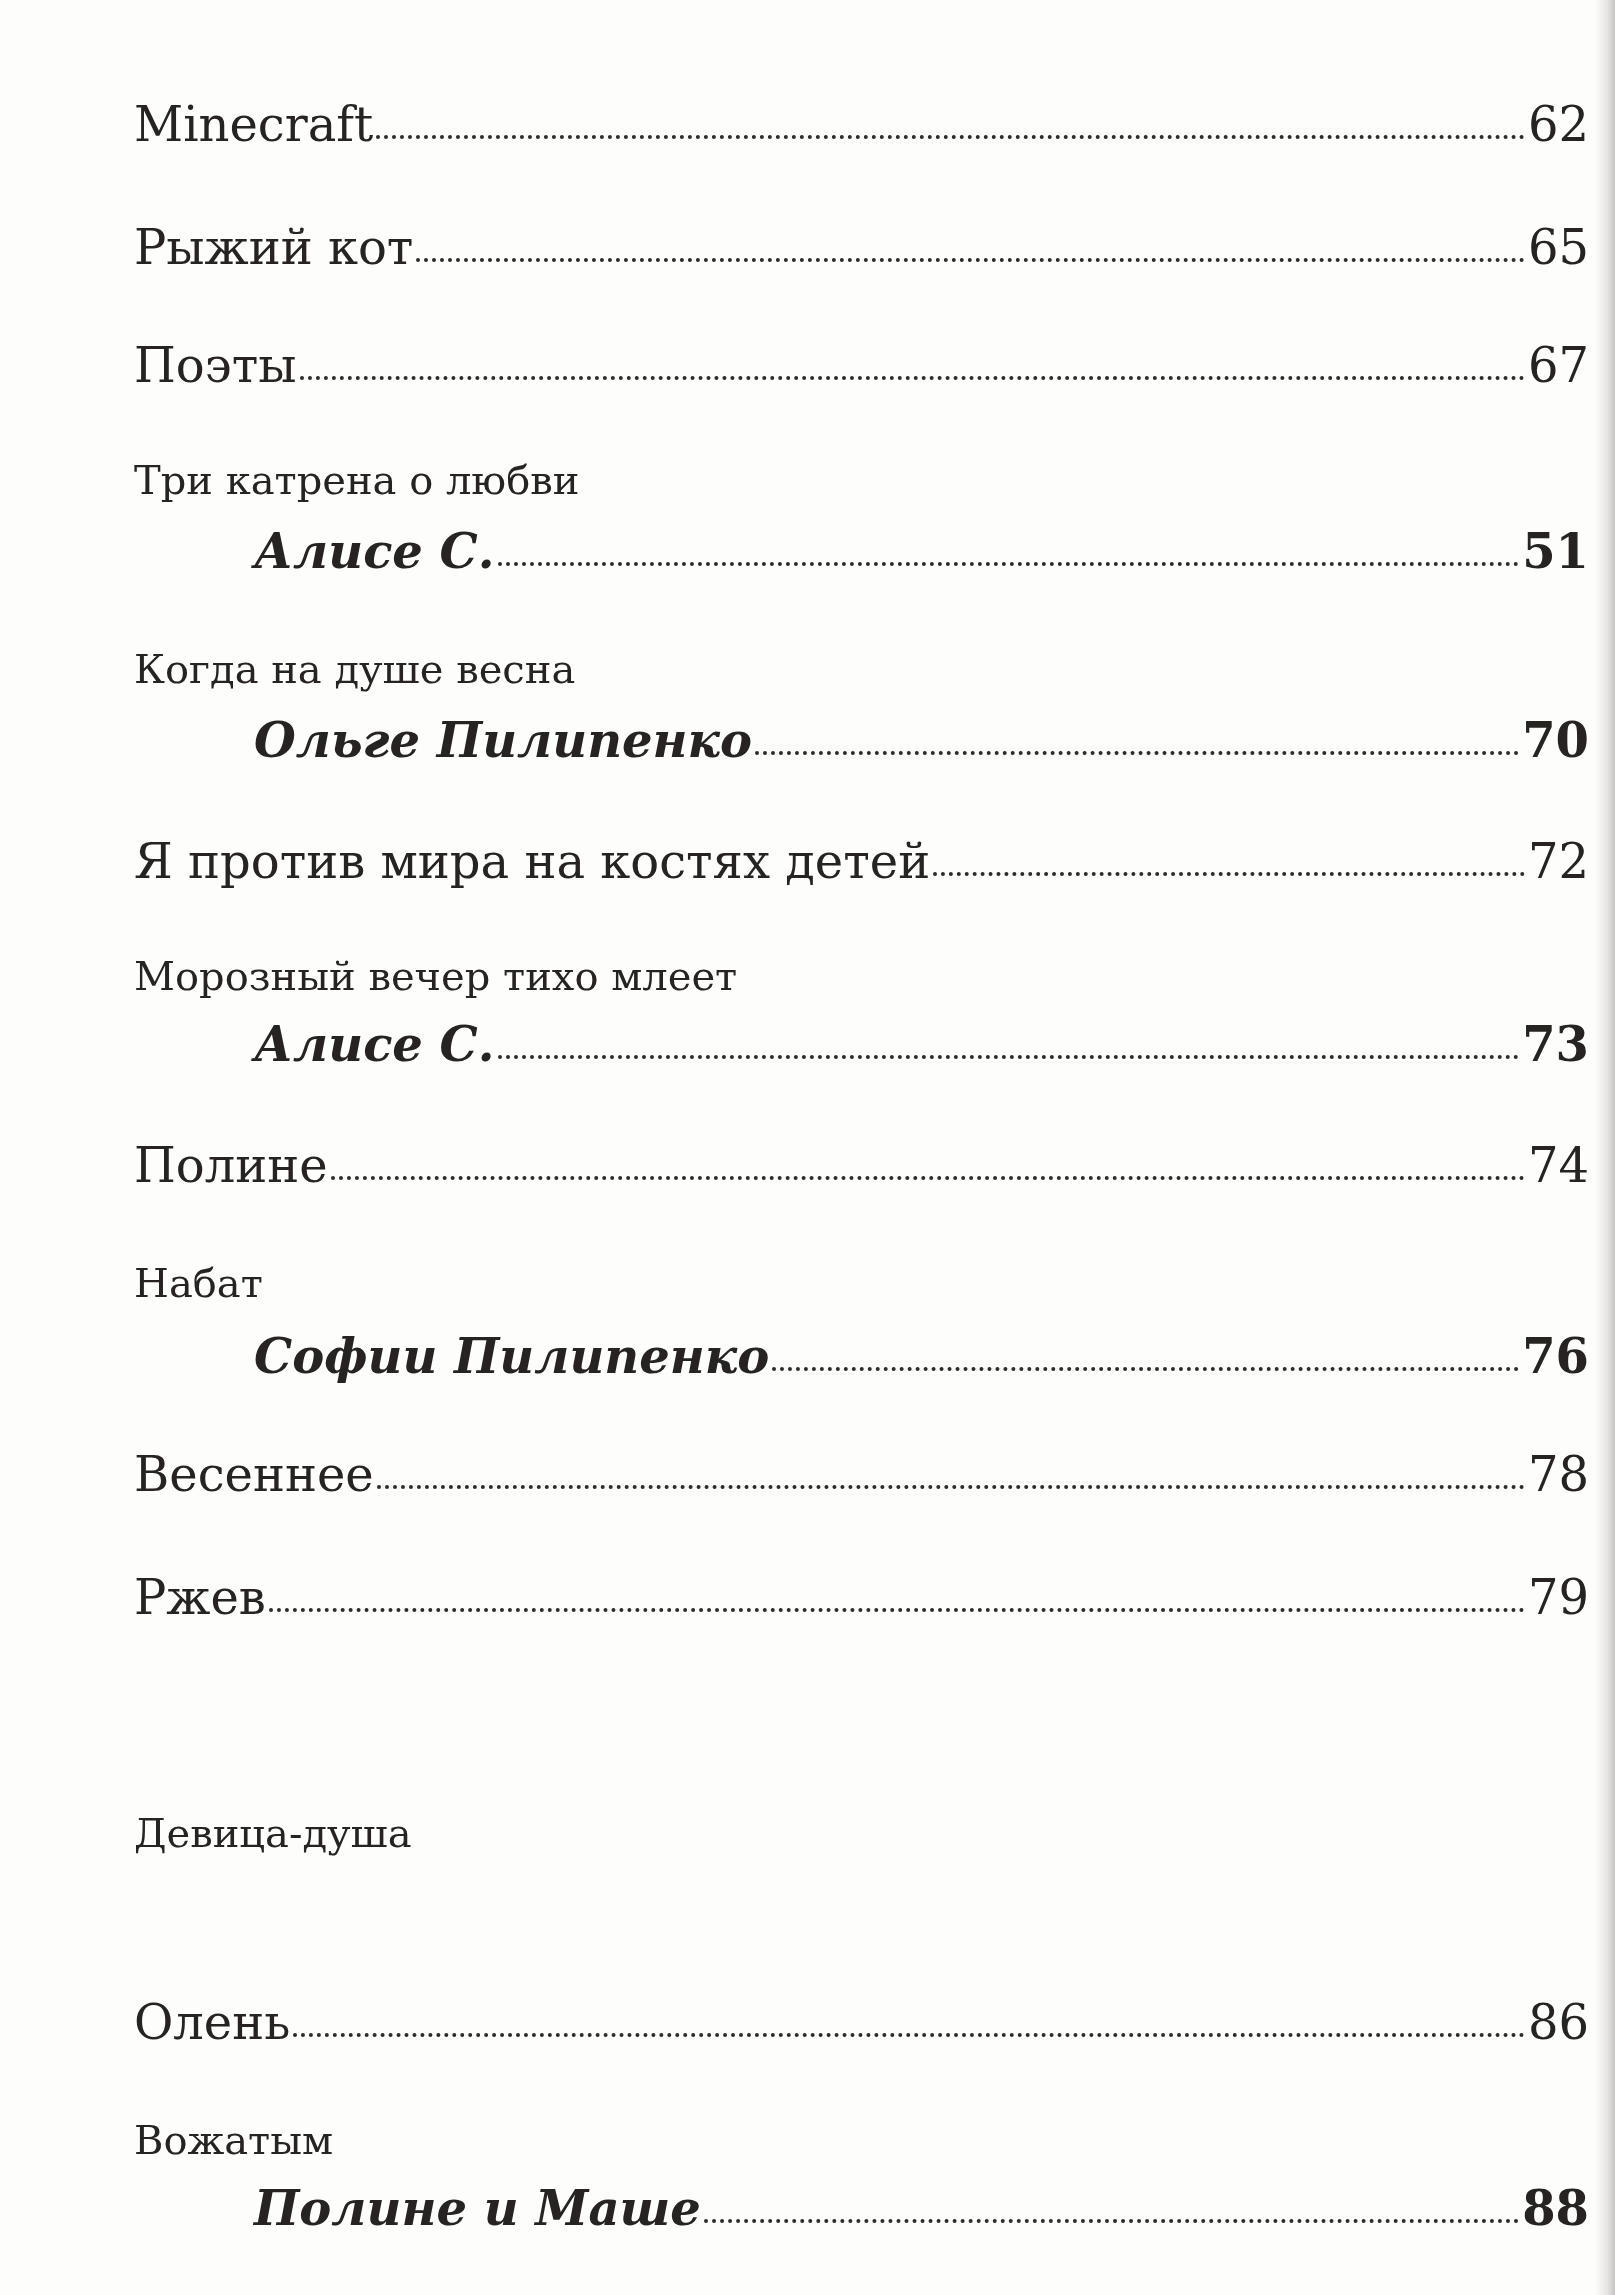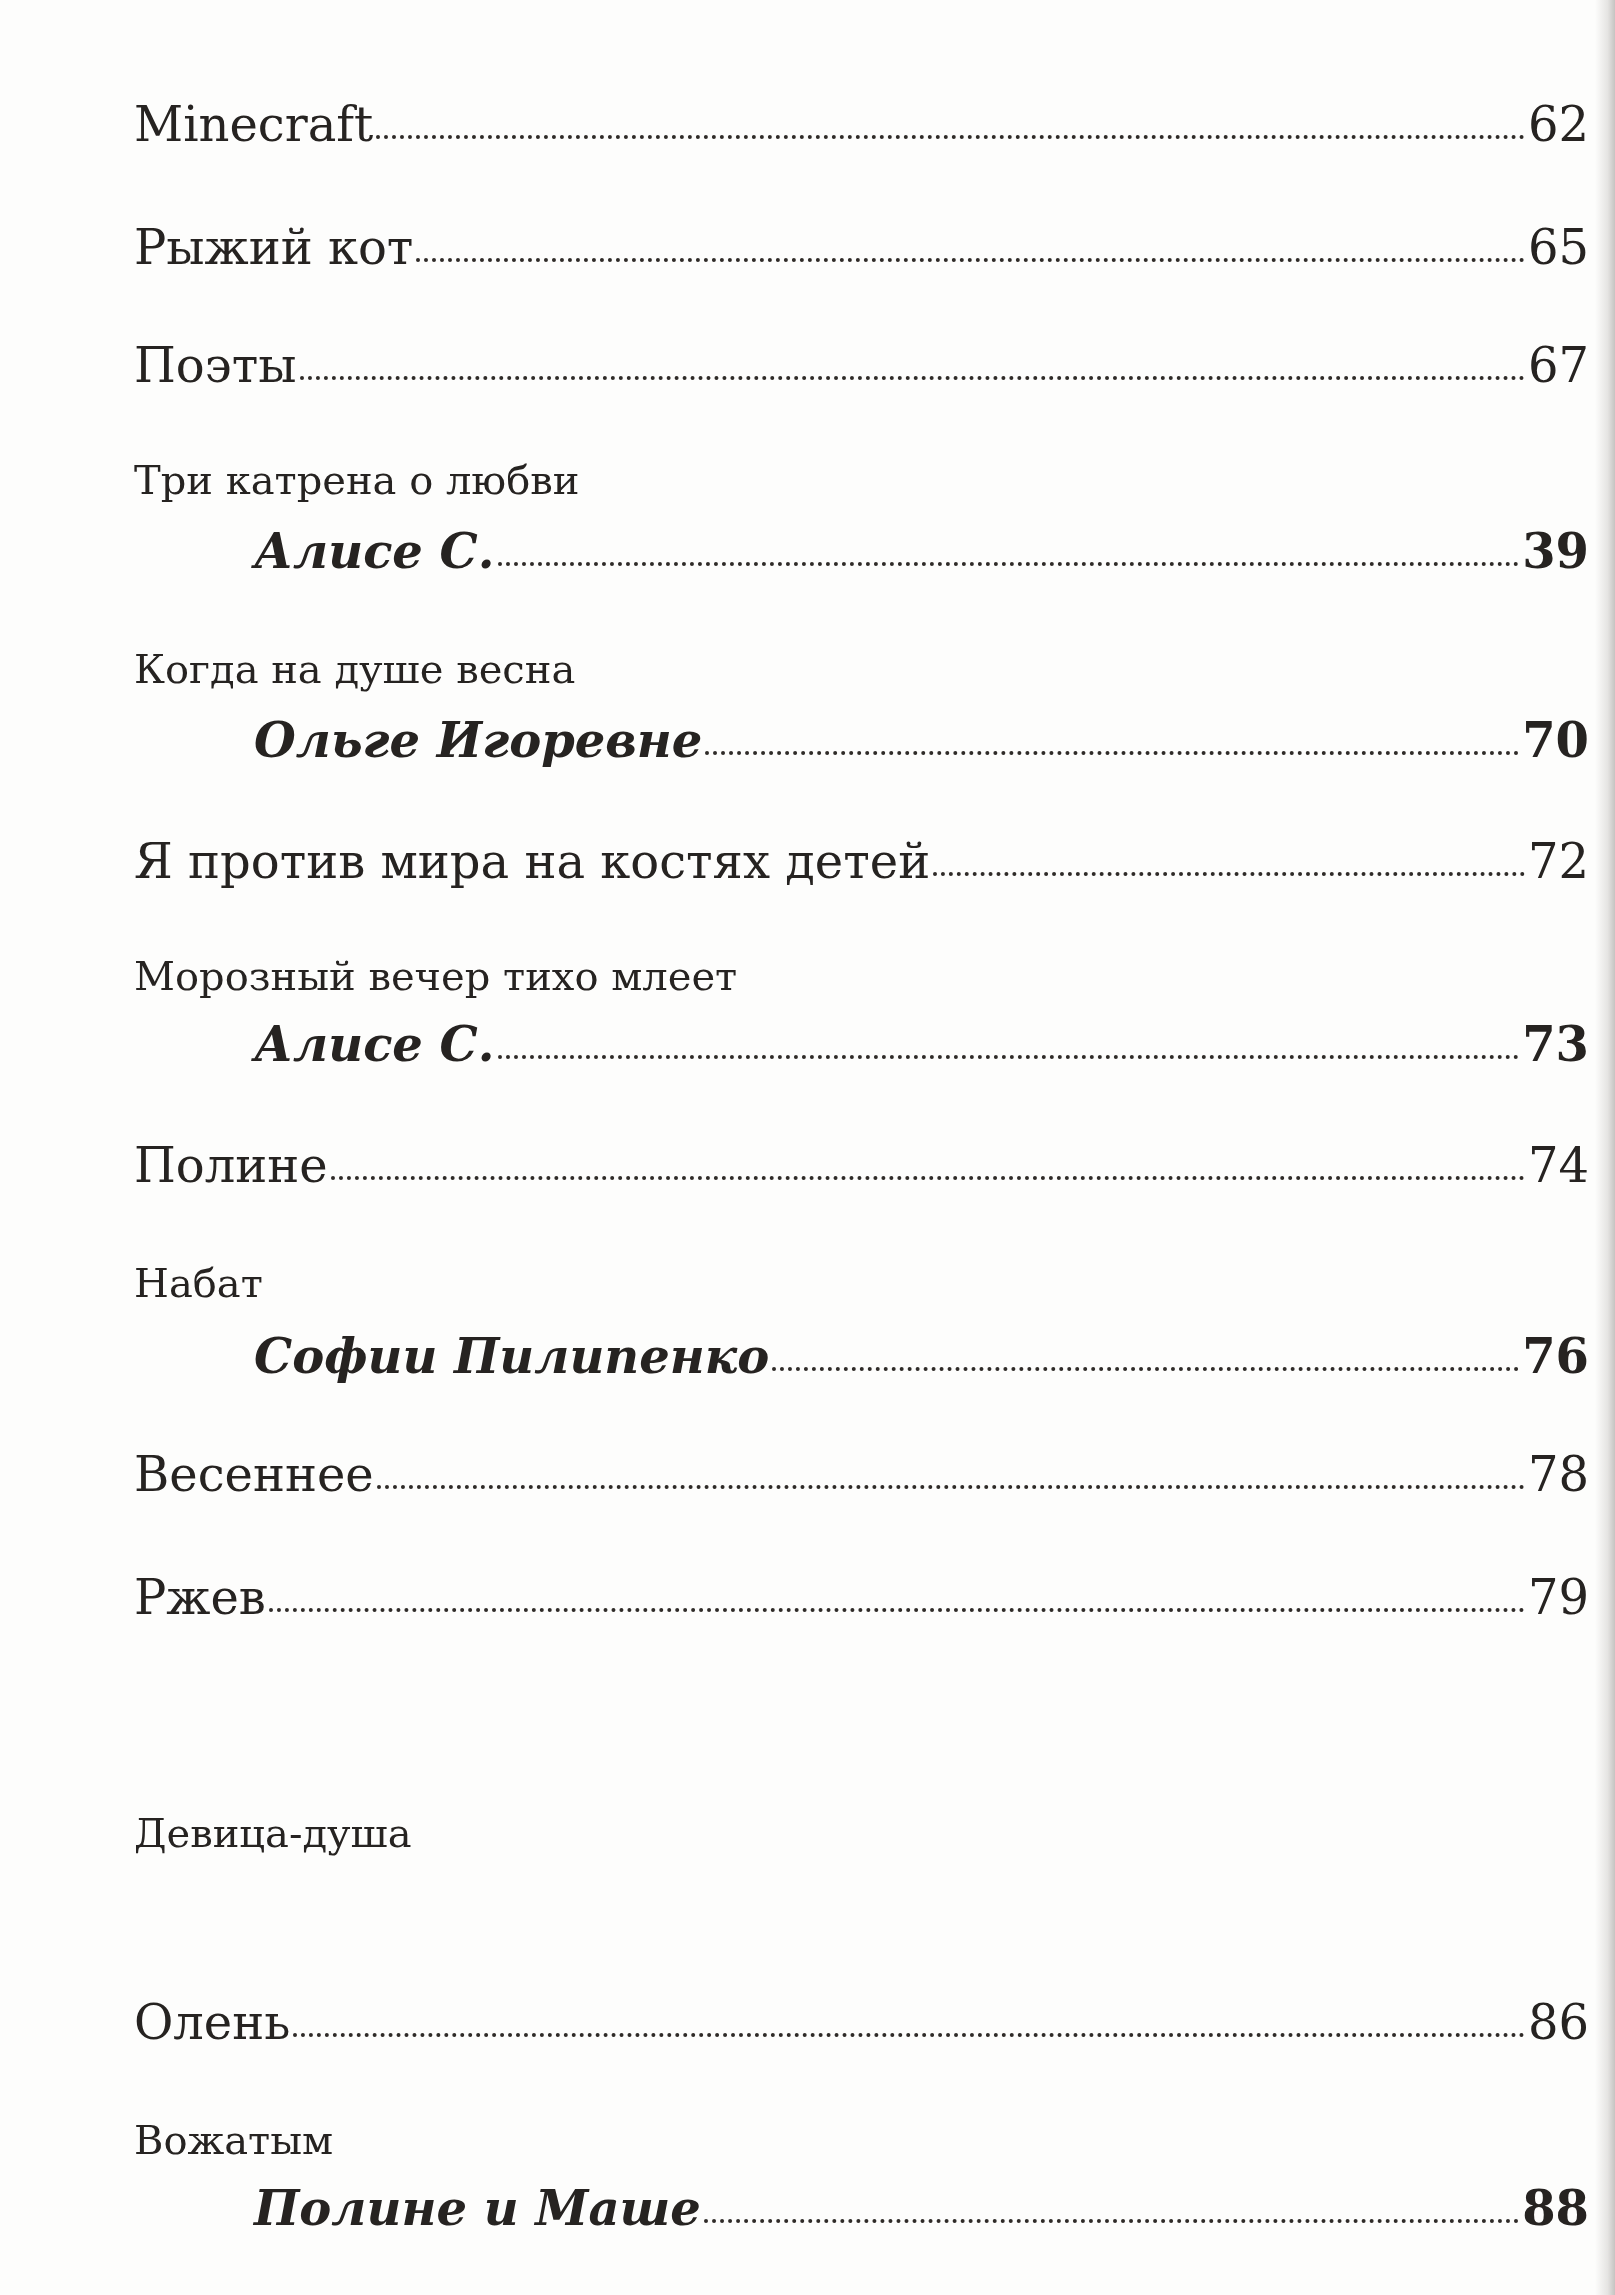--- a/index.html
+++ b/index.html
@@ -56,26 +56,26 @@
   <div class="line" style="top:320px">
     <span class="label">Поэты</span>
     <span class="leader"></span>
     <span class="page">67</span>
   </div>
 
   <div class="title-only" style="top:435px">Три катрена о любви</div>
   <div class="line sub" style="top:506px">
     <span class="label">Алисе С.</span>
     <span class="leader"></span>
-    <span class="page">39</span>
+    <span class="page">51</span>
   </div>
 
   <div class="title-only" style="top:624px">Когда на душе весна</div>
   <div class="line sub" style="top:695px">
-    <span class="label">Ольге Игоревне</span>
+    <span class="label">Ольге Пилипенко</span>
     <span class="leader"></span>
     <span class="page">70</span>
   </div>
 
   <div class="line" style="top:816px">
     <span class="label">Я против мира на костях детей</span>
     <span class="leader"></span>
     <span class="page">72</span>
   </div>
 

